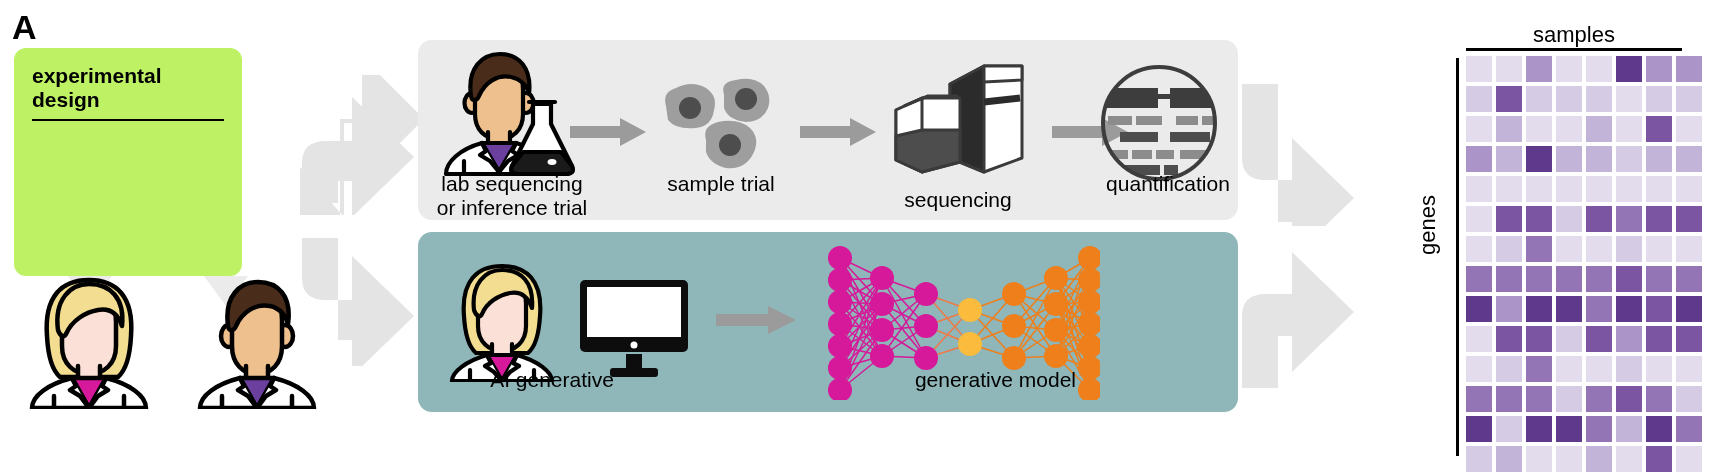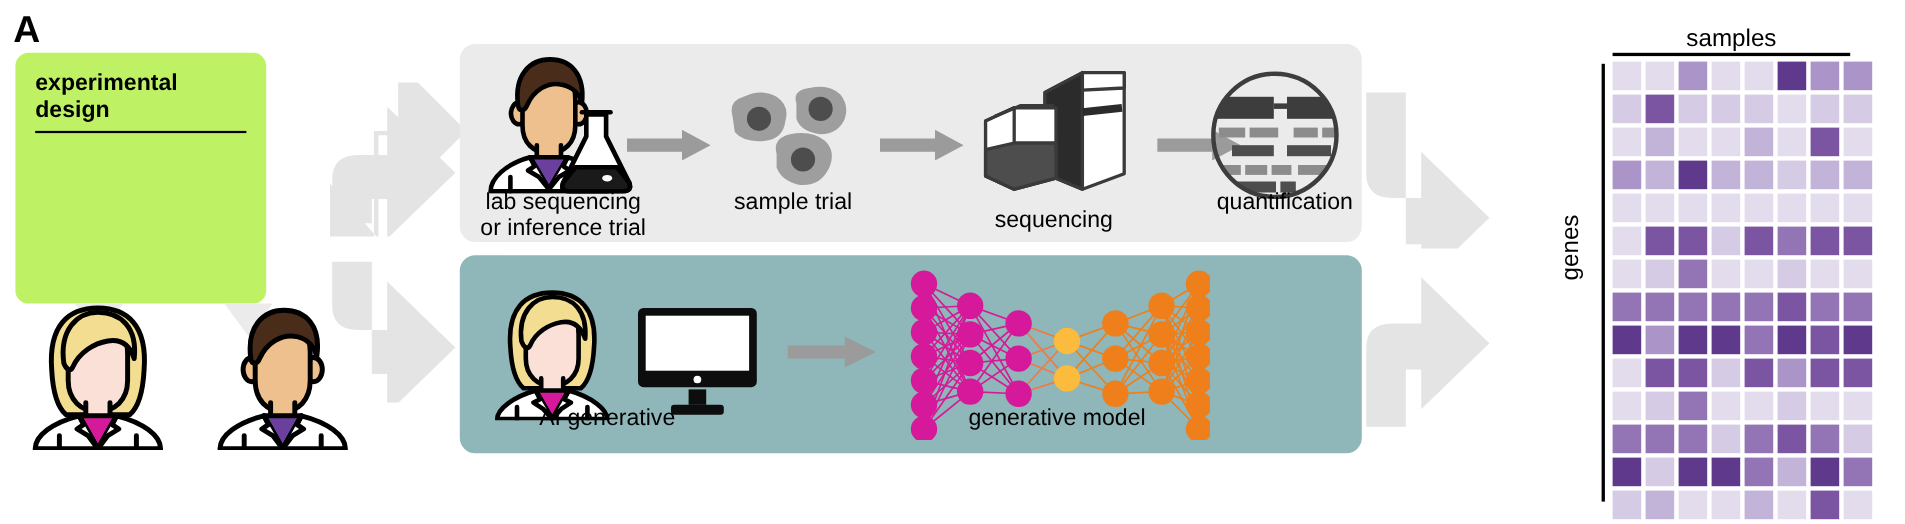--- a/index.html
+++ b/index.html
@@ -301,21 +301,21 @@
     <circle cx="238" cy="112" r="12"></circle>
     <circle cx="272" cy="14" r="12"></circle>
       <circle cx="272" cy="36" r="12"></circle>
       <circle cx="272" cy="58" r="12"></circle>
     <circle cx="272" cy="80" r="12"></circle>
       <circle cx="272" cy="102" r="12"></circle>
       <circle cx="272" cy="124" r="12"></circle>
     <circle cx="272" cy="146" r="12"></circle>
   </g>
 </svg>
-<div class="stage-label" style="left:846px;top:368px;width:230px;">generative model</div>
+<div class="stage-label" style="left:846px;top:368px;width:230px;text-align:right;">generative model</div>
 
 <svg class="arrow-gray" style="left:1240px;top:82px;" width="124" height="144">
   <path d="M2 2 L2 76 Q2 98 26 98 L52 98 L52 56 L114 116 L52 176 L52 140 L38 140 L38 2 Z" fill="#e4e4e4"></path>
 </svg>
 <svg class="arrow-gray" style="left:1240px;top:230px;" width="124" height="160">
   <path d="M2 158 L2 86 Q2 64 26 64 L52 64 L52 22 L114 82 L52 142 L52 106 L38 106 L38 158 Z" fill="#e4e4e4"></path>
 </svg>
 
 <div class="abs" id="samples-label">samples</div>
 <div class="abs" id="samples-rule"></div>

